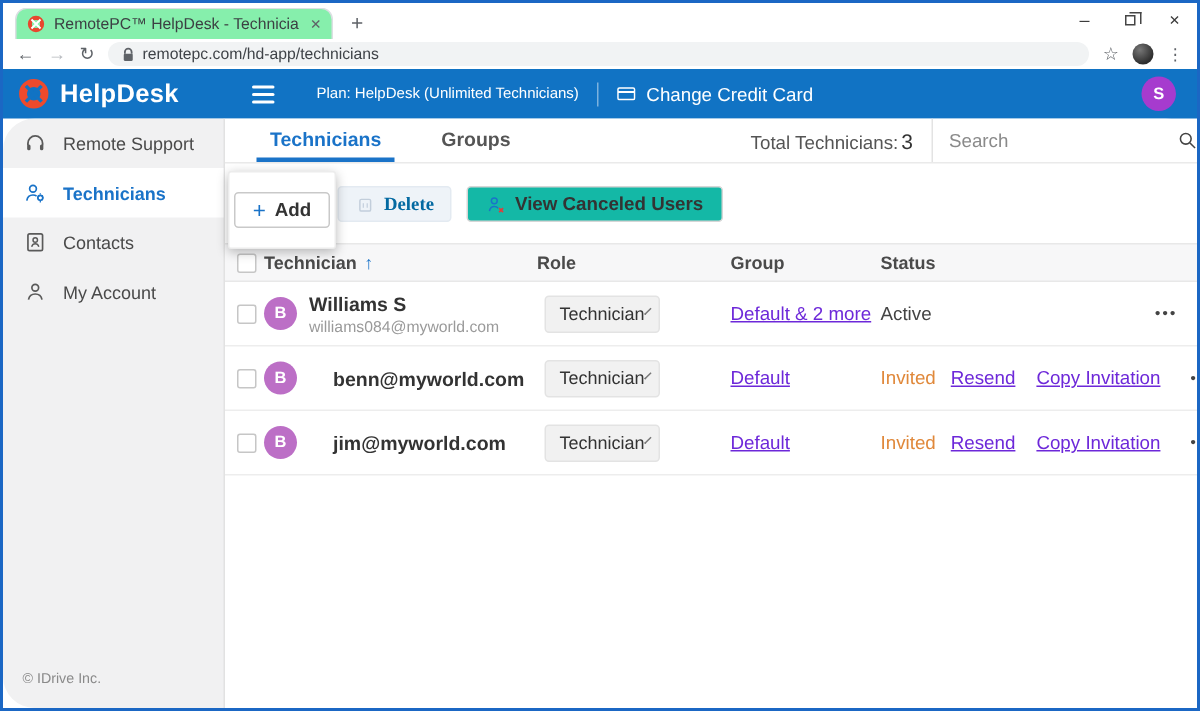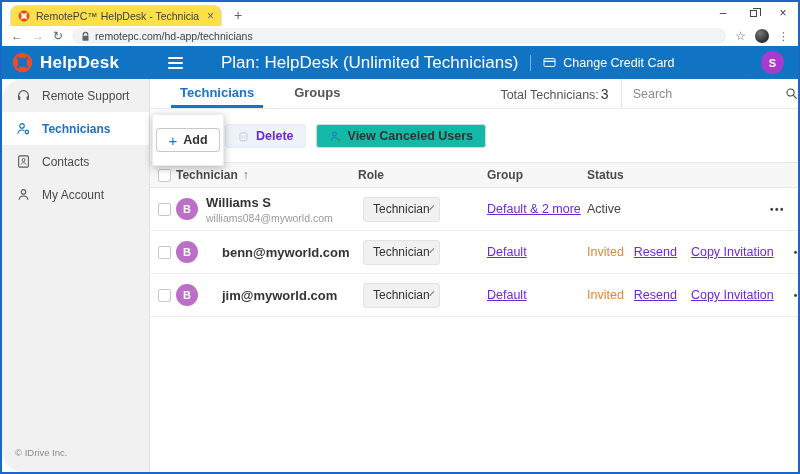--- a/index.html
+++ b/index.html
@@ -5,21 +5,21 @@
   * { margin:0; padding:0; box-sizing:border-box; }
   html,body { background:#fff; }
   body { font-family:"Liberation Sans", sans-serif; width:800px; height:474px; }
 
   .window { width:800px; height:474px; border:2px solid #1b67c4; background:#fff;
             position:relative; overflow:hidden; display:flex; flex-direction:column; }
 
   
   .tabstrip { height:24px; background:#fff; display:flex; align-items:flex-end; position:relative; flex:0 0 auto; }
   .tab { margin-left:8px; height:21px; width:212px; border:1px solid #dcdfe3; border-bottom:none;
-         border-radius:8px 8px 0 0; display:flex; align-items:center; padding:0 7px; gap:6px; background:#fde047; }
+         border-radius:8px 8px 0 0; display:flex; align-items:center; padding:0 7px; gap:6px; background:#86efac; }
   .tab-title { font-size:10.5px; color:#3c4043; white-space:nowrap; overflow:hidden; flex:1; }
   .tab-close { font-size:12px; color:#5f6368; line-height:1; }
   .newtab { font-size:14px; color:#5f6368; margin:0 0 4px 12px; line-height:1; }
   .wincontrols { position:absolute; top:0; right:0; height:22px; display:flex; align-items:center; }
   .wc { width:30px; text-align:center; font-size:12px; color:#3c3c3c; line-height:22px; }
   .restore-box { display:inline-block; width:7px; height:7px; border:1px solid #454545; position:relative; background:#fff; }
   .restore-box::before { content:""; position:absolute; top:-3px; left:2px; width:7px; height:7px;
                          border:1px solid #454545; border-left:none; border-bottom:none; }
   .favicon { width:12px; height:12px; flex:0 0 auto; }
 
@@ -34,21 +34,21 @@
              background:radial-gradient(circle at 35% 30%, #777 0%, #2e2e2e 70%); }
   .vdots { font-size:11px; color:#5f6368; }
 
   
   .appheader { height:33px; background:#1173c4; display:flex; align-items:center; color:#fff;
                padding:0 10px; flex:0 0 auto; }
   .logo { display:flex; align-items:center; gap:7px; width:138px; }
   .logo-text { font-size:17px; font-weight:700; letter-spacing:0.2px; }
   .hamburger { margin-left:18px; display:flex; flex-direction:column; gap:3px; cursor:pointer; }
   .hamburger span { width:15px; height:2px; background:#fff; border-radius:1px; }
-  .plan { font-size:17px; margin-left:38px; }
+  .plan { font-size:10px; margin-left:28px; }
   .hdr-div { width:1px; height:16px; background:rgba(255,255,255,0.45); margin:0 12px; }
   .ccc { display:flex; align-items:center; gap:7px; font-size:12.5px; cursor:pointer; }
   .hdr-avatar { margin-left:auto; margin-right:4px; width:23px; height:23px; border-radius:50%;
                 background:#a63bce; display:flex; align-items:center; justify-content:center;
                 font-size:11px; font-weight:700; }
 
   
   .appbody { flex:1; display:flex; overflow:hidden;border-radius:21px; }
   .sidebar { width:148px; background:#f1f1f2; border-right:1px solid #e2e2e2; display:flex;
              flex-direction:column; font-size:12px; color:#4a4a4a; flex:0 0 auto; }
@@ -78,21 +78,21 @@
 
   .toolbar { height:53px; position:relative; flex:0 0 auto; }
   .spotlight { position:absolute; left:2px; top:5px; width:72px; height:52px; background:#fff;
                border:1px solid #ececec; border-radius:2px; box-shadow:0 2px 8px rgba(0,0,0,0.28);
                display:flex; align-items:center; justify-content:center; z-index:5; }
   .btn { display:flex; align-items:center; gap:6px; border-radius:3px; font-size:12.5px;
          font-weight:600; cursor:pointer; height:24px; padding:0 11px; }
   .btn-add { background:#fff; border:1px solid #c9c9c9; color:#333; }
   .add-plus { color:#1a73c8; font-size:15px; font-weight:400; line-height:1; }
   .toolbar-btns { position:absolute; left:75px; top:15px; display:flex; gap:10px; align-items:center; }
-  .btn-delete { background:#eef3f8; border:1px solid #e3eaf1; color:#6d28d9; cursor:default; }
+  .btn-delete { background:#eef3f8; border:1px solid #e3eaf1; color:#0369a1; cursor:default;font-family:Liberation Serif, serif; }
   .btn-view { background:#14b8a6; border:1px solid #d6d6d6; color:#333; padding:0 12px; }
   .bicon { width:13px; height:13px; flex:0 0 auto; }
 
   
   .thead { height:26px; background:#f7f7f8; border-top:1px solid #e8e8e8; border-bottom:1px solid #e8e8e8;
            display:flex; align-items:center; font-size:12px; color:#4a4a4a; font-weight:600; flex:0 0 auto; }
   .trow { height:43px; border-bottom:1px solid #ededed; display:flex; align-items:center; font-size:12.5px; }
   .col-check { flex:0 0 26px; display:flex; align-items:center; padding-left:8px; }
   .col-tech { flex:0 0 182px; display:flex; align-items:center; }
   .col-role { flex:0 0 129px; }

